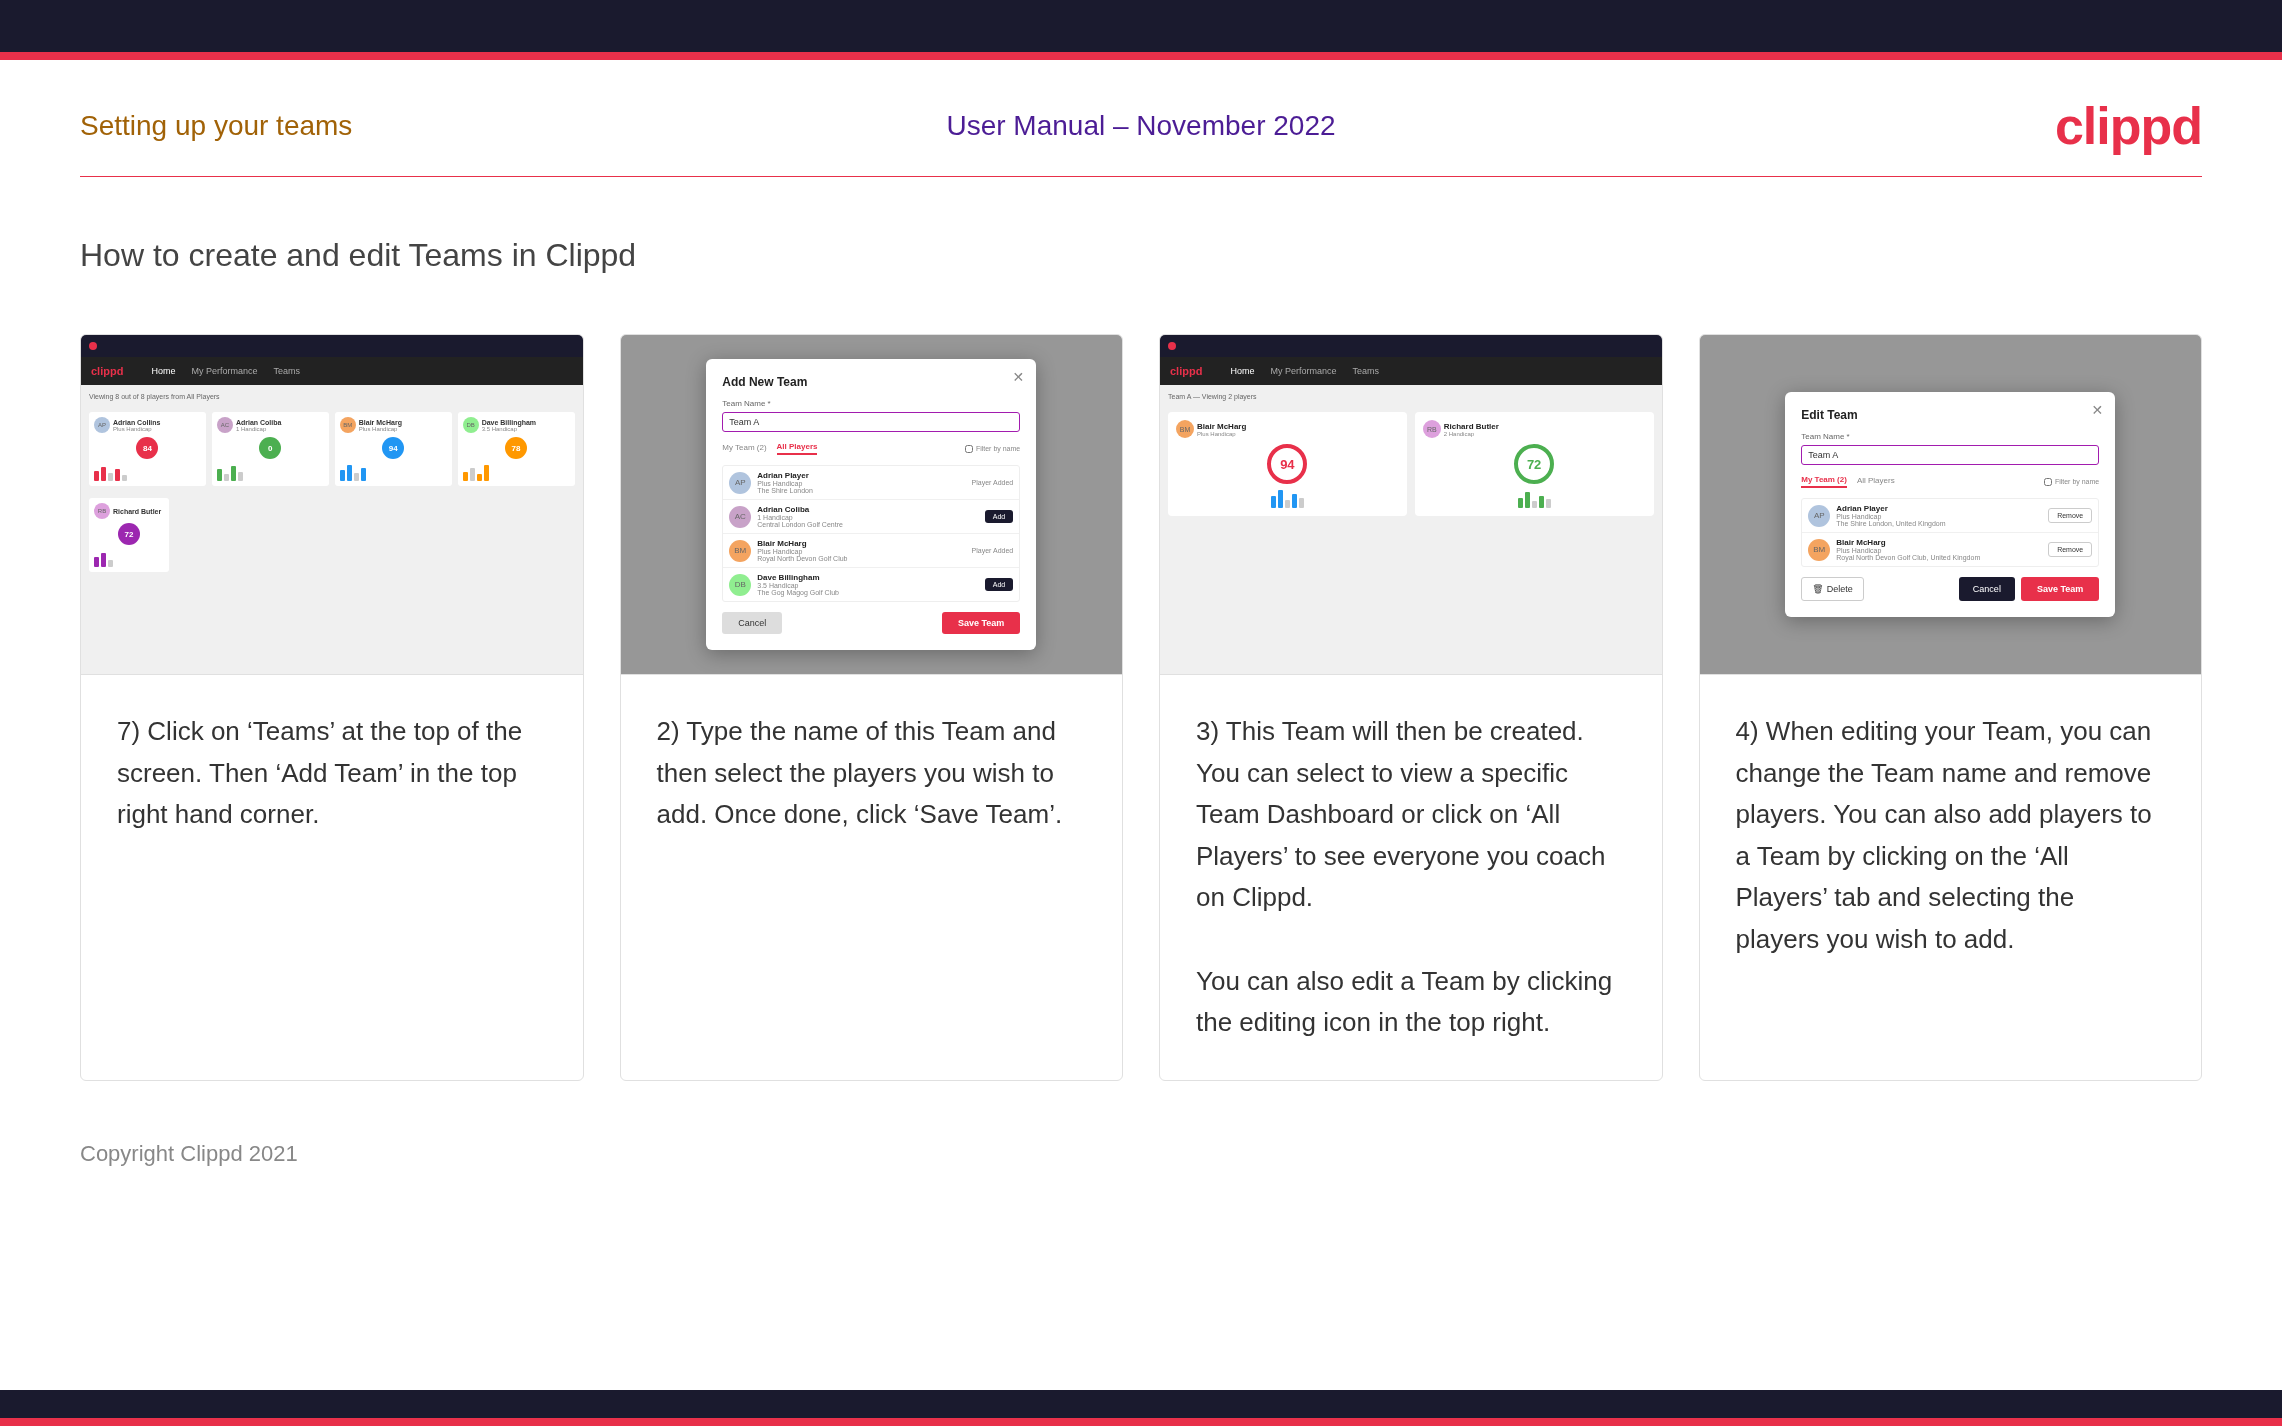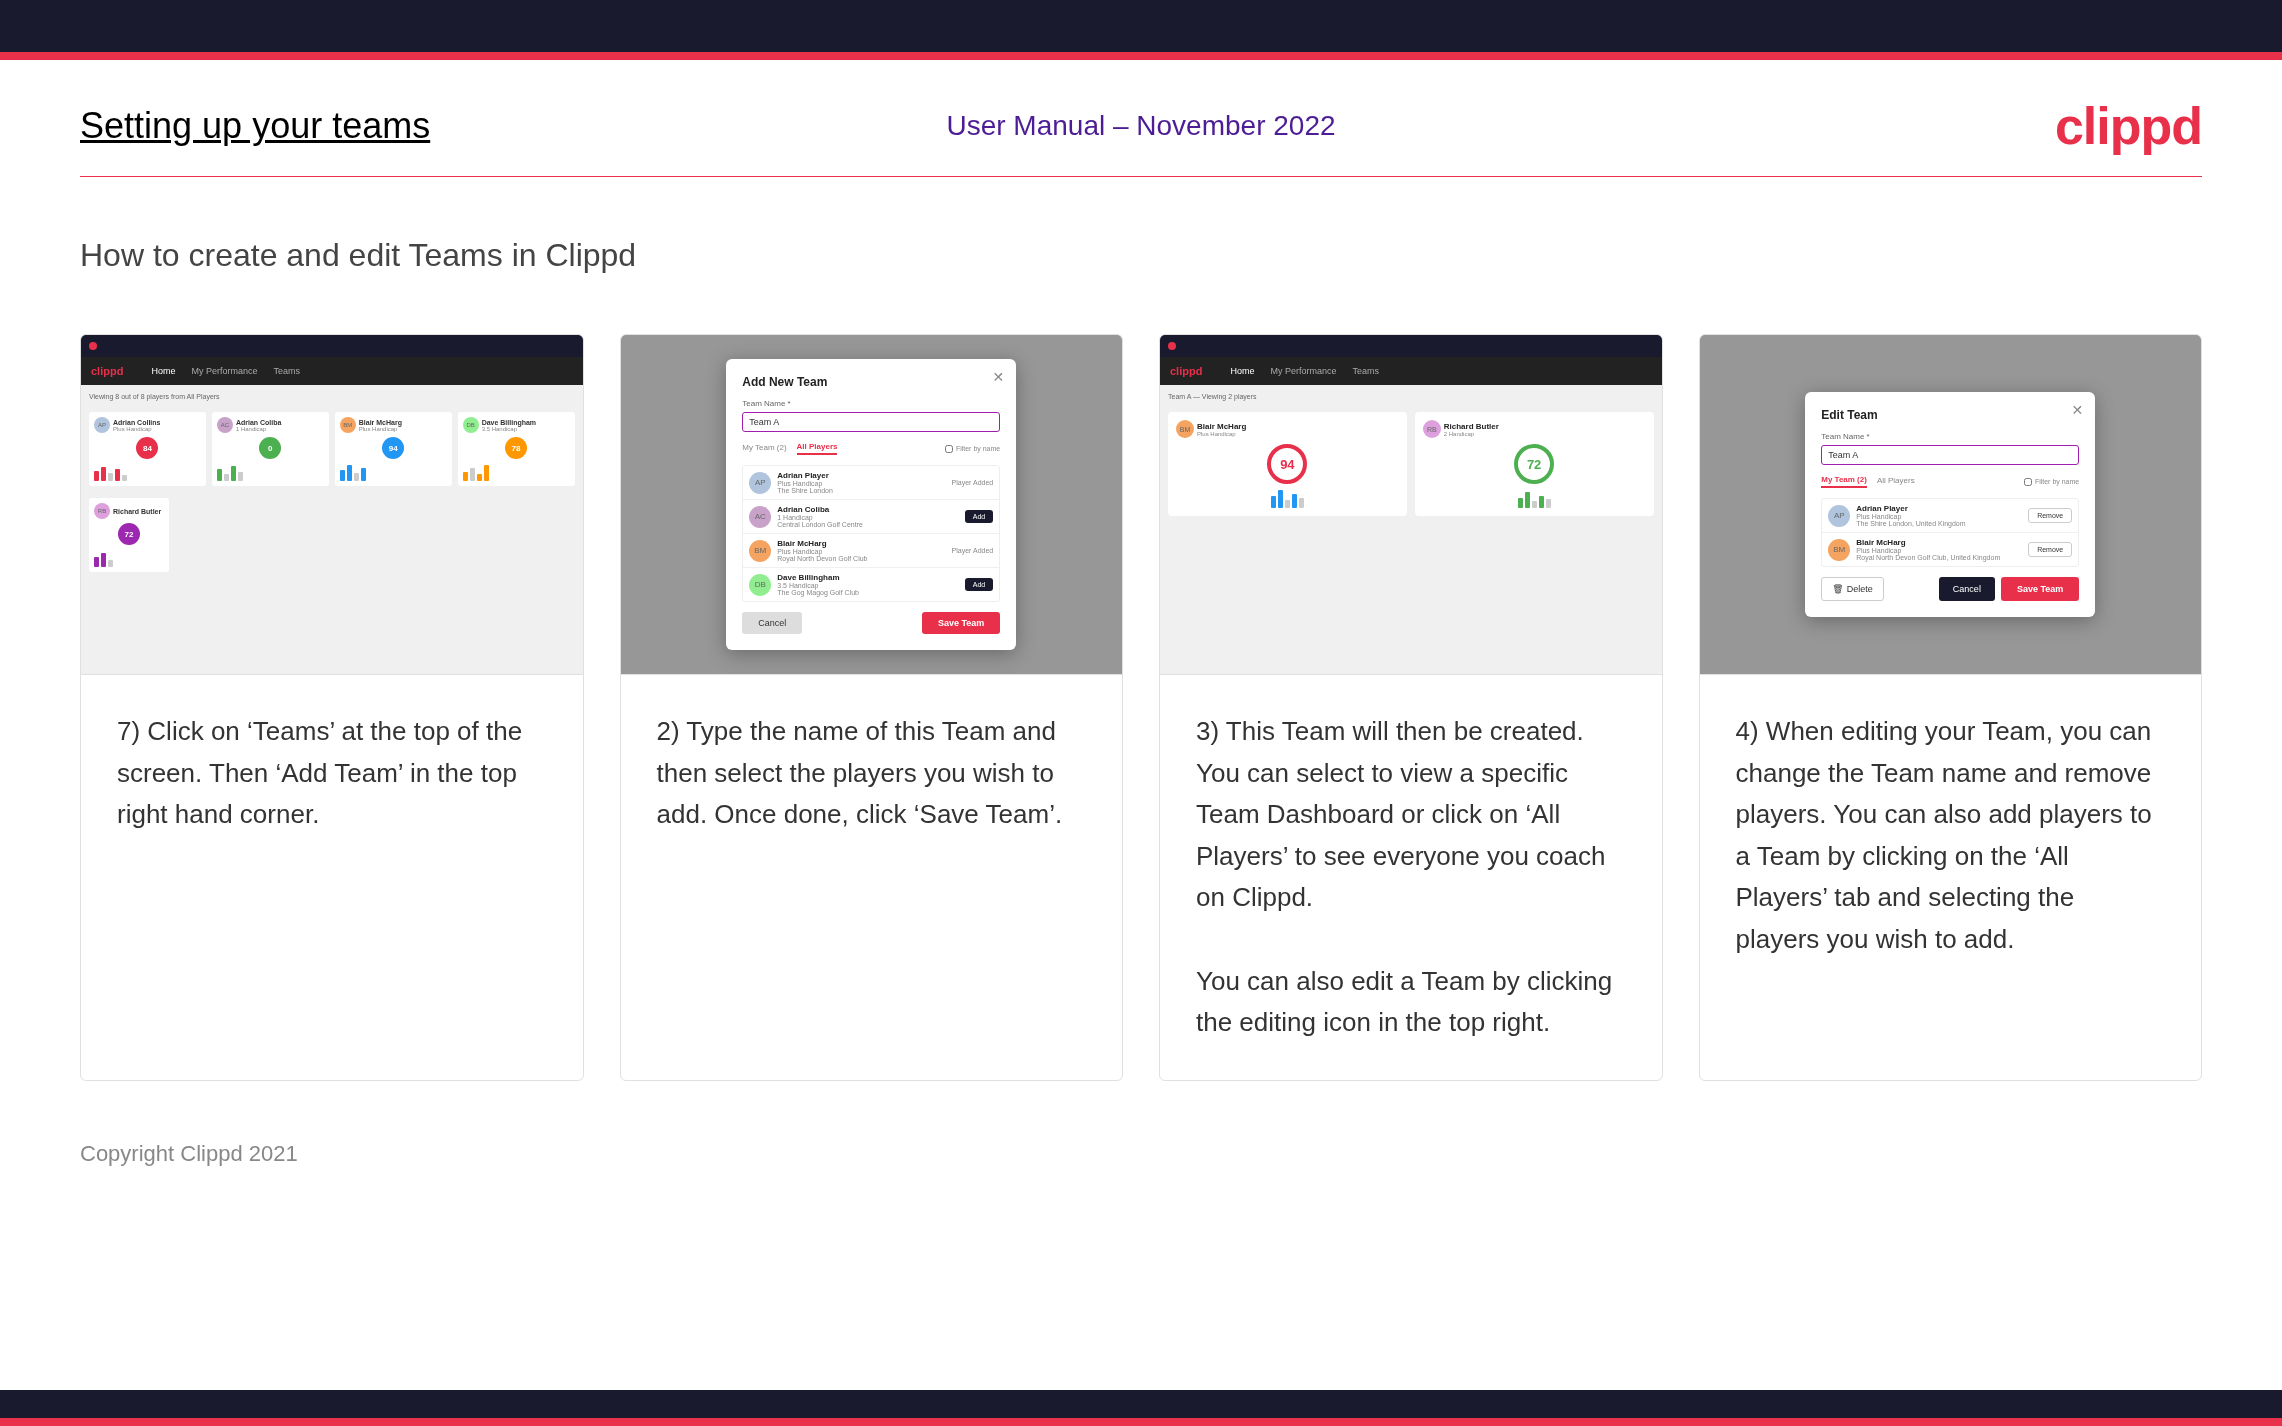--- a/index.html
+++ b/index.html
@@ -25,24 +25,23 @@
     }
 
     
     .header {
       display: flex;
       align-items: center;
       padding: 36px 80px 20px 80px;
       position: relative;
     }
     .header-left {
-      font-size: 36px;
-      color: #000000;
+      font-size: 28px;
+      color: #a16207;
       flex: 1;
-      text-decoration: underline;
     }
     .header-center {
       font-size: 28px;
       color: #4c1d95;
       flex: 1;
       text-align: center;
     }
     .header-logo {
       flex: 1;
       text-align: right;
@@ -204,21 +203,21 @@
       background: rgba(0,0,0,0.35);
       display: flex;
       align-items: center;
       justify-content: center;
       position: absolute;
       top: 0; left: 0;
     }
     .mock-dialog {
       background: #fff;
       border-radius: 6px;
-      width: 290px;
+      width: 330px;
       padding: 16px;
       box-shadow: 0 4px 20px rgba(0,0,0,0.3);
       position: relative;
     }
     .mock-dialog-title {
       font-size: 12px;
       font-weight: bold;
       color: #222;
       margin-bottom: 10px;
     }

